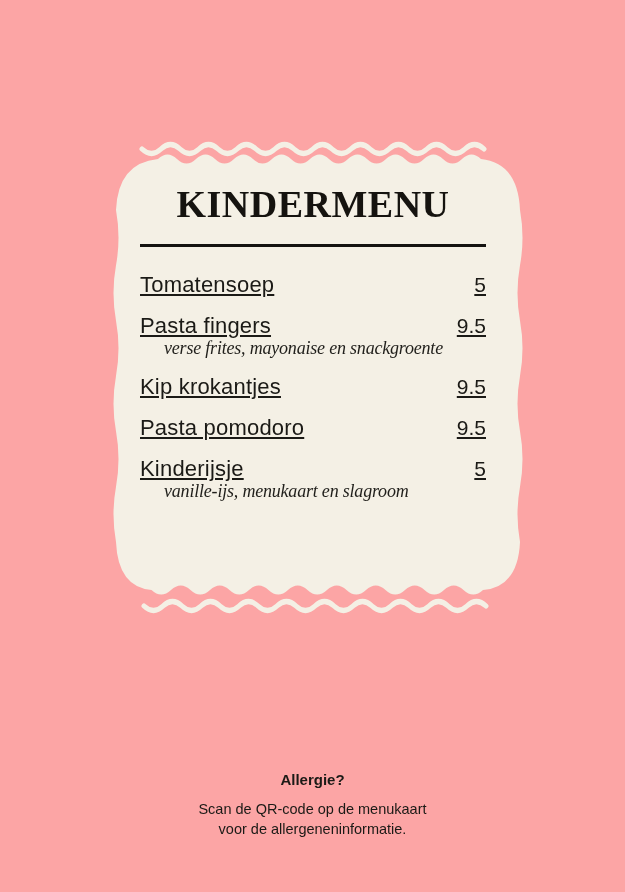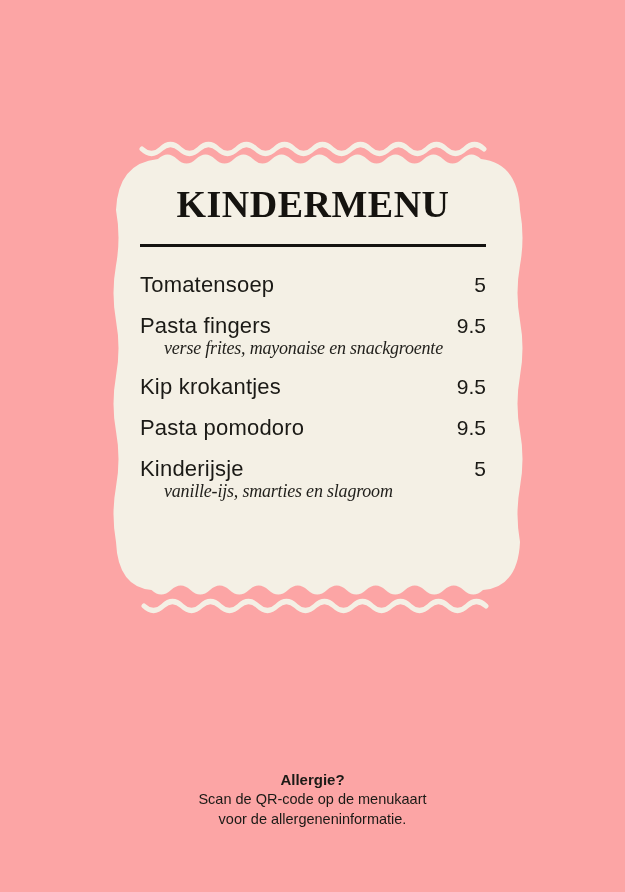--- a/index.html
+++ b/index.html
@@ -36,20 +36,21 @@
     border: none;
     height: 2.5px;
     background: #141310;
   }
   .items { margin-top: 25px; }
   .item { margin-bottom: 16px; }
   .item-row {
     display: flex;
     justify-content: space-between;
     align-items: flex-start;
+    text-decoration: underline;
   }
   .item-name {
     font-size: 22px;
     line-height: 25px;
     letter-spacing: 0.2px;
     color: #1b1a16;
   }
   .item-price {
     font-size: 21px;
     line-height: 25px;
@@ -69,20 +70,21 @@
     left: 0; right: 0; top: 770px;
     text-align: center;
     color: #1b1a16;
   }
   .allergy-question {
     font-size: 15px;
     font-weight: 700;
     line-height: 20px;
   }
   .allergy-info {
+    margin-top: 10px;
     font-size: 14.5px;
     line-height: 19.5px;
   }
 </style>
 </head>
 <body>
 
 <div class="page">
 
   <svg class="card-svg" width="625" height="892" viewBox="0 0 625 892" aria-hidden="true">
@@ -158,21 +160,21 @@
       <span class="item-name">Pasta pomodoro</span>
       <span class="item-price">9.5</span>
     </div>
   </div>
 
   <div class="item">
     <div class="item-row">
       <span class="item-name">Kinderijsje</span>
       <span class="item-price">5</span>
     </div>
-    <div class="item-desc">vanille-ijs, smarties en slagroom</div>
+    <div class="item-desc">vanille-ijs, menukaart en slagroom</div>
   </div>
 </div>
   </div>
 
   <div class="footer">
     <div class="allergy-question">Allergie?</div>
     <div class="allergy-info">
       <div>Scan de QR-code op de menukaart</div>
       <div>voor de allergeneninformatie.</div>
     </div>

